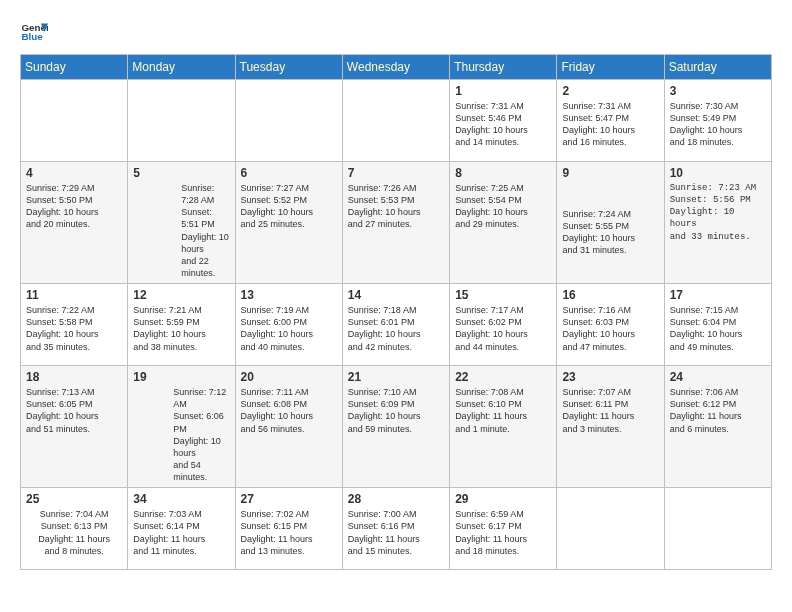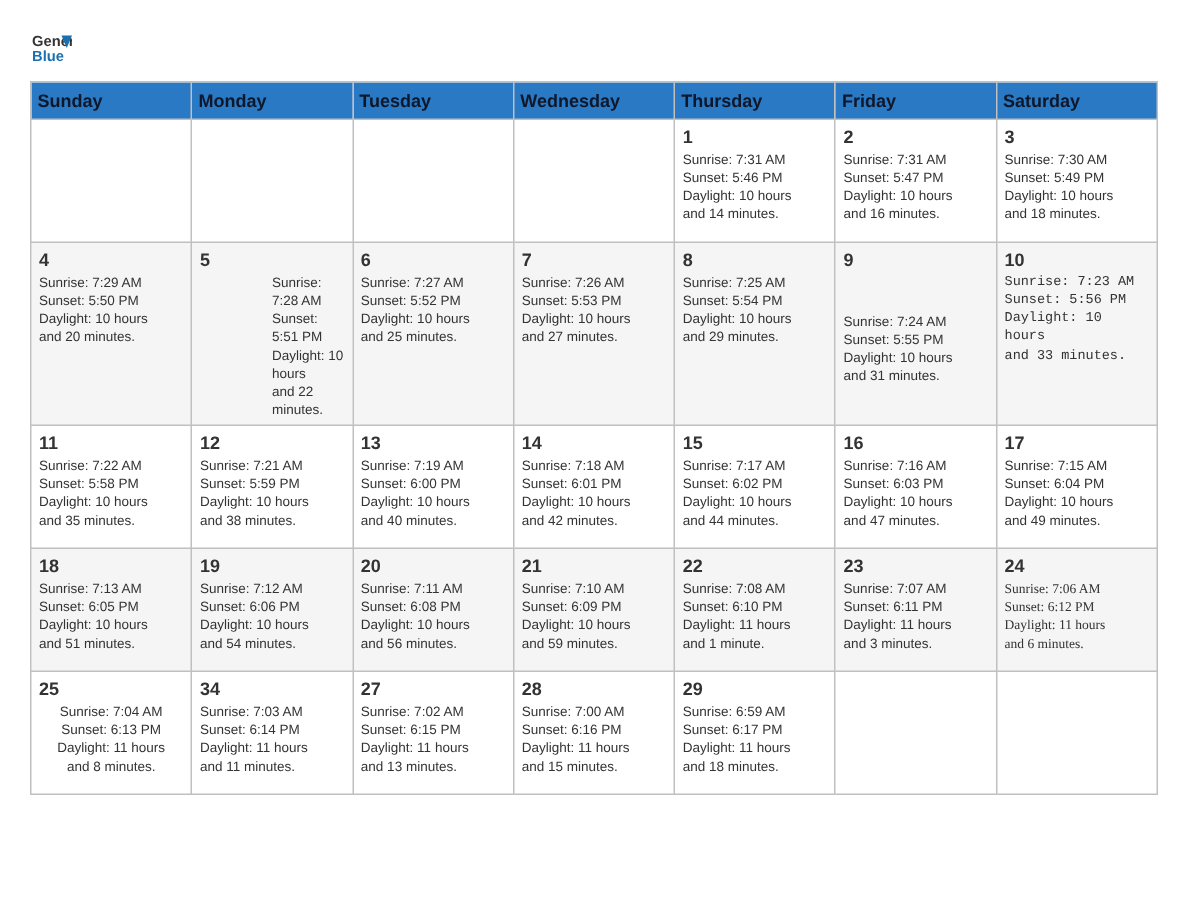--- a/index.html
+++ b/index.html
@@ -42,23 +42,23 @@
       font-size: 14px;
       color: #555;
     }
     table {
       width: 100%;
       border-collapse: collapse;
       table-layout: fixed;
     }
     thead th {
       background: #2979c4;
-      color: #0f172a;
+      color: #fef9c3;
       font-size: 12px;
-      font-weight: bold;
+      font-weight: normal;
       padding: 5px 4px;
       text-align: left;
       border: 1px solid #c0c0c0;
     }
     tbody td {
       border: 1px solid #c0c0c0;
       vertical-align: top;
       padding: 4px 5px;
       font-size: 9.5px;
       color: #333;
@@ -251,21 +251,21 @@
         <tr>
           <td>
             <span class="day-num">18</span>
             <div class="day-info" style="white-space: pre-line;">Sunrise: 7:13 AM
 Sunset: 6:05 PM
 Daylight: 10 hours
 and 51 minutes.</div>
           </td>
           <td>
             <span class="day-num">19</span>
-            <div class="day-info" style="white-space: pre-line;">Sunrise: 7:12 AM
+            <div class="day-info" style="white-space: pre-line; margin-left: 40px;">Sunrise: 7:12 AM
 Sunset: 6:06 PM
 Daylight: 10 hours
 and 54 minutes.</div>
           </td>
           <td>
             <span class="day-num">20</span>
             <div class="day-info" style="white-space: pre-line;">Sunrise: 7:11 AM
 Sunset: 6:08 PM
 Daylight: 10 hours
 and 56 minutes.</div>
@@ -286,21 +286,21 @@
           </td>
           <td>
             <span class="day-num">23</span>
             <div class="day-info" style="white-space: pre-line;">Sunrise: 7:07 AM
 Sunset: 6:11 PM
 Daylight: 11 hours
 and 3 minutes.</div>
           </td>
           <td>
             <span class="day-num">24</span>
-            <div class="day-info" style="white-space: pre-line; font-family: Liberation Serif, serif;">Sunrise: 7:06 AM
+            <div class="day-info" style="white-space: pre-line;">Sunrise: 7:06 AM
 Sunset: 6:12 PM
 Daylight: 11 hours
 and 6 minutes.</div>
           </td>
         </tr>
         <tr>
           <td>
             <span class="day-num">25</span>
             <div class="day-info" style="white-space: pre-line; text-align: center;">Sunrise: 7:04 AM
 Sunset: 6:13 PM

